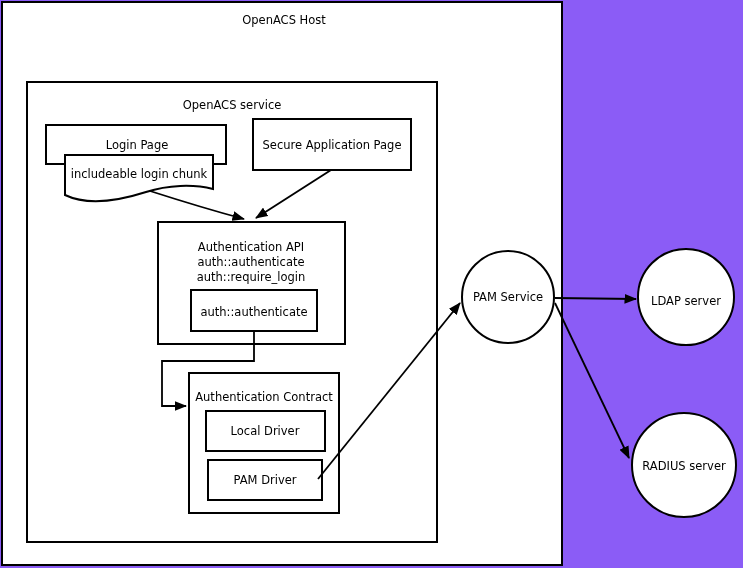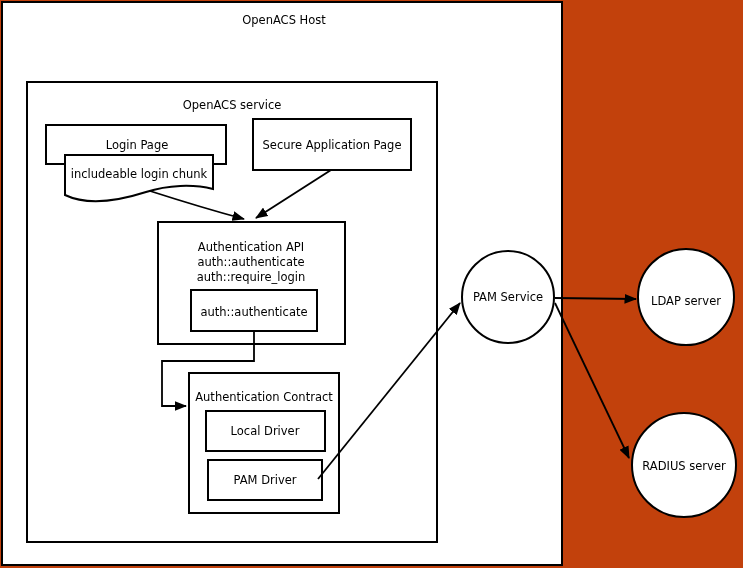--- a/index.html
+++ b/index.html
@@ -4,21 +4,21 @@
 <style>
   html, body {
     margin: 0;
     padding: 0;
     background: #ffffff;
   }
   .stage {
     position: relative;
     width: 743px;
     height: 568px;
-    background: #c2410c;
+    background: #8b5cf6;
     overflow: hidden;
   }
   svg {
     display: block;
     font-family: "DejaVu Sans", "Liberation Sans", sans-serif;
   }
   .box {
     fill: #ffffff;
     stroke: #000000;
     stroke-width: 2;

